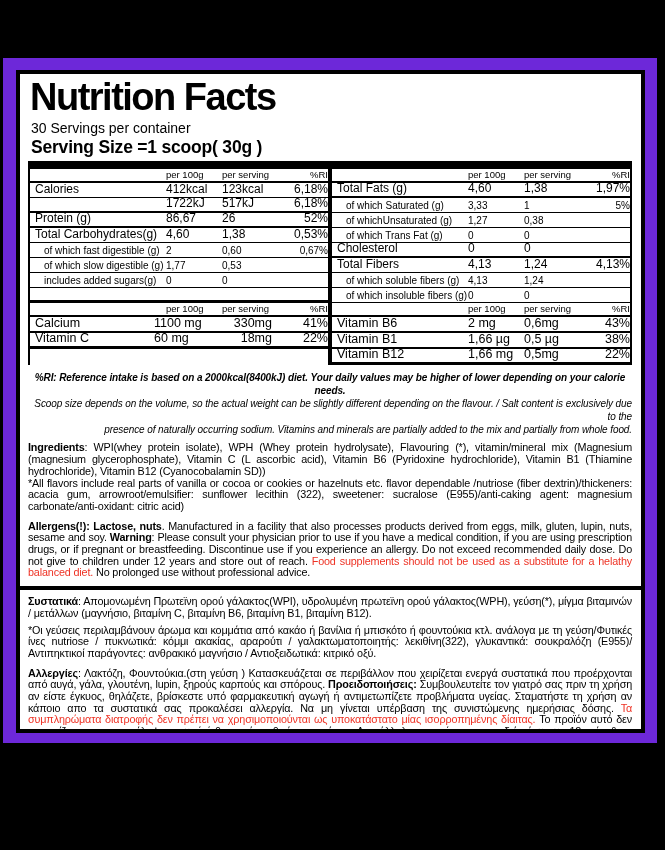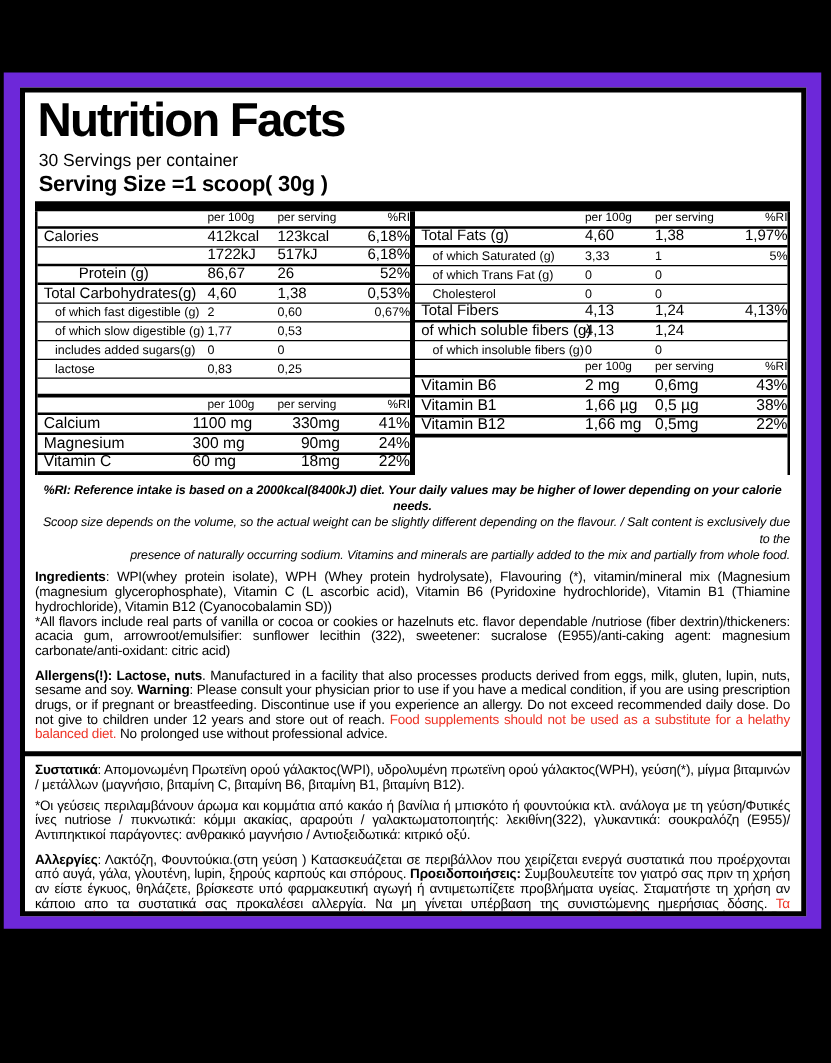--- a/index.html
+++ b/index.html
@@ -30,21 +30,21 @@
 
   
   .macroL .tr:nth-child(n+5),
   .macroR .tr:nth-child(2),.macroR .tr:nth-child(3),.macroR .tr:nth-child(4),
   .macroR .tr:nth-child(7),.macroR .tr:nth-child(8){font-size:10px;}
   .macroL .tr:nth-child(n+5) .lbl,
   .macroR .tr:nth-child(2) .lbl,.macroR .tr:nth-child(3) .lbl,.macroR .tr:nth-child(4) .lbl,
   .macroR .tr:nth-child(7) .lbl,.macroR .tr:nth-child(8) .lbl{padding-left:14px;}
 
   
-  .macroL .tr:nth-child(2),.macroL .tr:nth-child(3){border-bottom-width:2px;padding-left:28px;}
+  .macroL .tr:nth-child(2),.macroL .tr:nth-child(3){border-bottom-width:2px;}
   .macroR .tr:nth-child(1),.macroR .tr:nth-child(5),.macroR .tr:nth-child(9){border-bottom-width:2px;}
   .microL .tr,.microR .tr{border-bottom-width:2px;font-size:12.5px;height:16px;}
   .microL .tr:last-child,.microR .tr:last-child{border-bottom-width:3px;}
   .microL .td.v2{text-align:right;padding-right:12px;}
 
   .footnote{margin-top:6px;text-align:right;font-style:italic;font-size:10px;line-height:13px;letter-spacing:-0.1px;}
   .footnote .l1{font-weight:bold;text-align:center;}
 
   .para{font-size:10.8px;line-height:11.7px;text-align:justify;letter-spacing:-0.15px;margin:0;}
   .para.mt8{margin-top:8px;}
@@ -114,49 +114,37 @@
                 <span class="td v1">1,77</span>
                 <span class="td v2">0,53</span>
                 <span class="td v3"></span>
               </div>
               <div class="tr">
                 <span class="td lbl">includes added sugars(g)</span>
                 <span class="td v1">0</span>
                 <span class="td v2">0</span>
                 <span class="td v3"></span>
               </div>
-              <div class="tr">
-                <span class="td lbl">lactose</span>
-                <span class="td v1">0,83</span>
-                <span class="td v2">0,25</span>
-                <span class="td v3"></span>
-              </div>
             </div>
           <div class="tgap"></div>
           <div class="mtop"></div>
           <div class="tr thead">
             <span class="td lbl"></span>
             <span class="td v1">per 100g</span>
             <span class="td v2">per serving</span>
             <span class="td v3">%RI</span>
           </div>
           <div class="microL">
               <div class="tr">
                 <span class="td lbl">Calcium</span>
                 <span class="td v1">1100 mg</span>
                 <span class="td v2">330mg</span>
                 <span class="td v3">41%</span>
               </div>
               <div class="tr">
-                <span class="td lbl">Magnesium</span>
-                <span class="td v1">300 mg</span>
-                <span class="td v2">90mg</span>
-                <span class="td v3">24%</span>
-              </div>
-              <div class="tr">
                 <span class="td lbl">Vitamin C</span>
                 <span class="td v1">60 mg</span>
                 <span class="td v2">18mg</span>
                 <span class="td v3">22%</span>
               </div>
             </div>
         </div>
 
         <div class="vdiv"></div>
 
@@ -172,20 +160,26 @@
                 <span class="td lbl">Total Fats (g)</span>
                 <span class="td v1">4,60</span>
                 <span class="td v2">1,38</span>
                 <span class="td v3">1,97%</span>
               </div>
               <div class="tr">
                 <span class="td lbl">of which Saturated (g)</span>
                 <span class="td v1">3,33</span>
                 <span class="td v2">1</span>
                 <span class="td v3">5%</span>
+              </div>
+              <div class="tr">
+                <span class="td lbl">of whichUnsaturated (g)</span>
+                <span class="td v1">1,27</span>
+                <span class="td v2">0,38</span>
+                <span class="td v3"></span>
               </div>
               <div class="tr">
                 <span class="td lbl">of which Trans Fat (g)</span>
                 <span class="td v1">0</span>
                 <span class="td v2">0</span>
                 <span class="td v3"></span>
               </div>
               <div class="tr">
                 <span class="td lbl">Cholesterol</span>
                 <span class="td v1">0</span>

